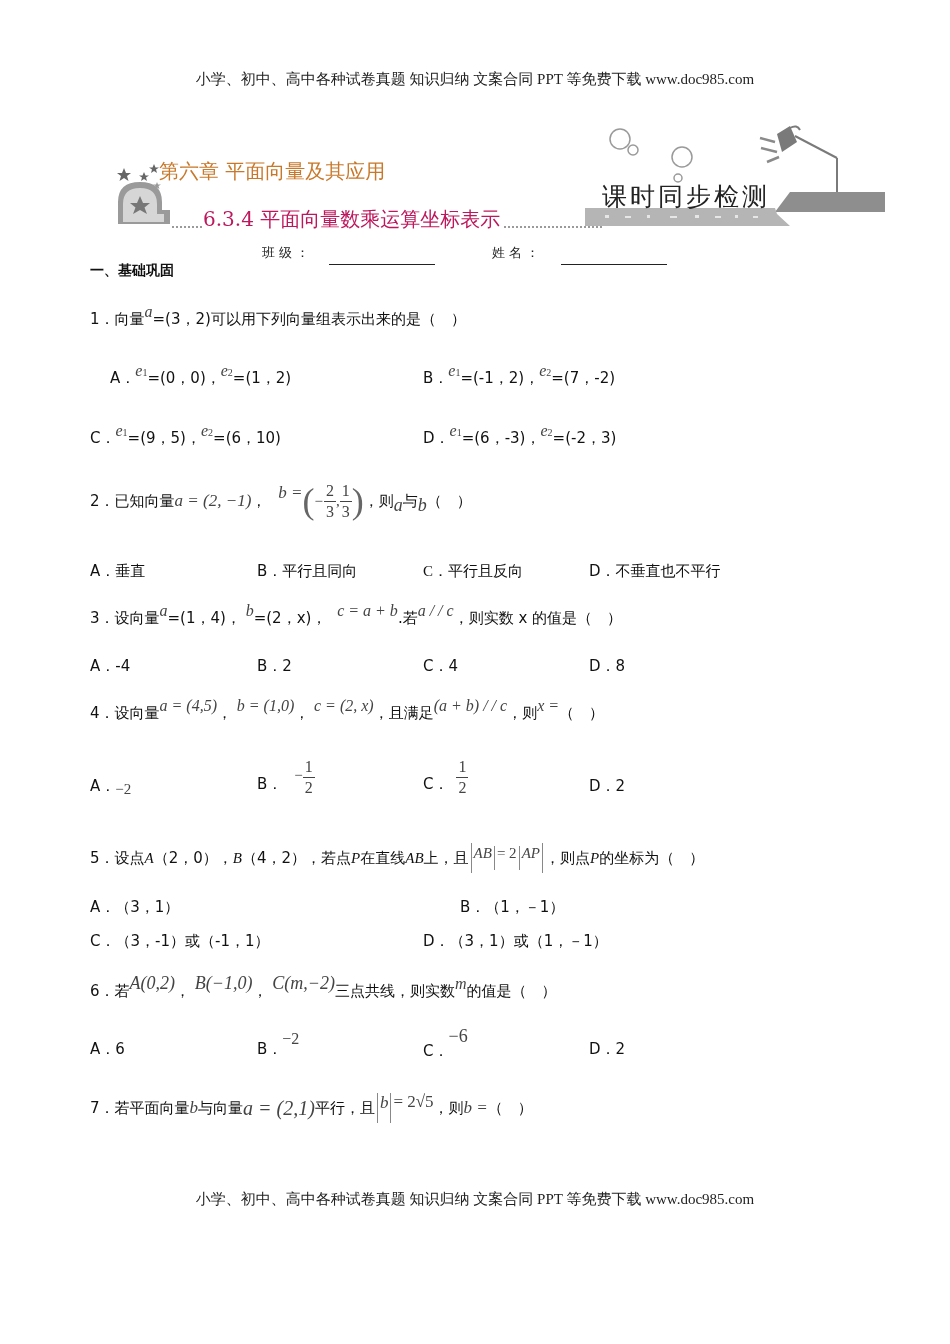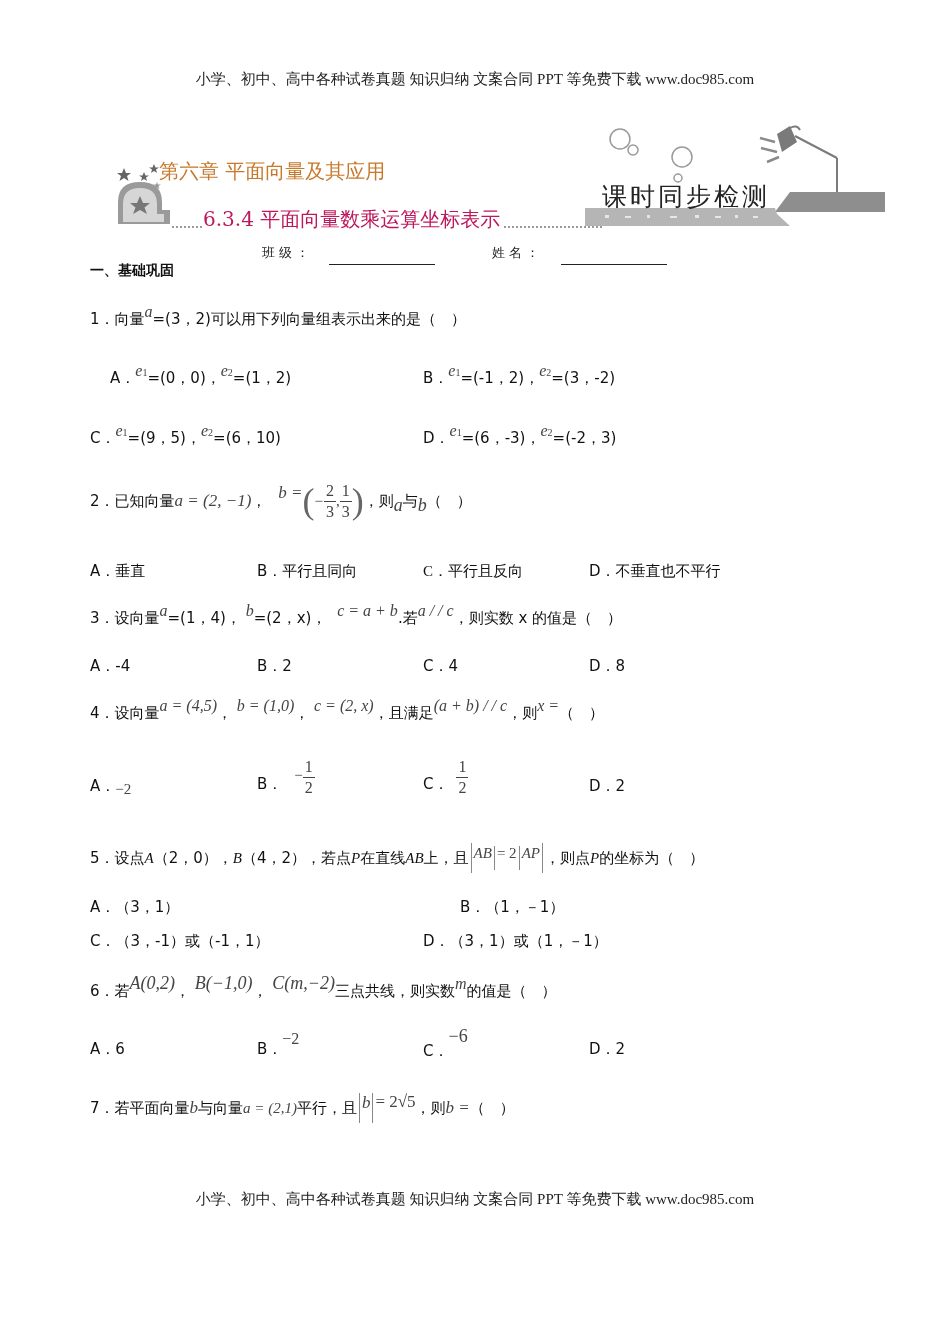--- a/index.html
+++ b/index.html
@@ -88,21 +88,21 @@
 
 <div class="abs heading">一、基础巩固</div>
 
 <div class="abs q" style="left:90px; top:310px;">
   <span>1．</span><span>向量</span><span class="m sup">a</span><span>=(3，2)可以用下列向量组表示出来的是（　）</span>
 </div>
 <div class="abs opt" style="left:90px; top:369px;margin-left:20px;">
   <span>A．</span><span class="m sup">e<span class="sub">1</span></span><span>=(0，0)，</span><span class="m sup">e<span class="sub">2</span></span><span>=(1，2)</span>
 </div>
 <div class="abs opt" style="left:423px; top:369px;">
-  <span>B．</span><span class="m sup">e<span class="sub">1</span></span><span>=(-1，2)，</span><span class="m sup">e<span class="sub">2</span></span><span>=(3，-2)</span>
+  <span>B．</span><span class="m sup">e<span class="sub">1</span></span><span>=(-1，2)，</span><span class="m sup">e<span class="sub">2</span></span><span>=(7，-2)</span>
 </div>
 <div class="abs opt" style="left:90px; top:429px;">
   <span>C．</span><span class="m sup">e<span class="sub">1</span></span><span>=(9，5)，</span><span class="m sup">e<span class="sub">2</span></span><span>=(6，10)</span>
 </div>
 <div class="abs opt" style="left:423px; top:429px;">
   <span>D．</span><span class="m sup">e<span class="sub">1</span></span><span>=(6，-3)，</span><span class="m sup">e<span class="sub">2</span></span><span>=(-2，3)</span>
 </div>
 
 <div class="abs q" style="left:90px; top:476px; height:50px; display:flex; align-items:center;">
   <span>2．</span>
@@ -201,21 +201,21 @@
 <div class="abs opt" style="left:90px; top:1040px;"><span>A．</span><span>6</span></div>
 <div class="abs opt" style="left:257px; top:1040px;"><span>B．</span><span class="mr sup" style="top:-10px;">−2</span></div>
 <div class="abs opt" style="left:423px; top:1040px;"><span>C．</span><span class="mr sup" style="top:-14px; font-size:18px;">−6</span></div>
 <div class="abs opt" style="left:589px; top:1040px;"><span>D．</span><span>2</span></div>
 
 <div class="abs q" style="left:90px; top:1092px; display:flex; align-items:center; height:32px;">
   <span>7．</span>
     <span>若平面向量</span>
     <span class="m" style="font-size:17px;">b</span>
     <span>与向量</span>
-    <span class="m" style="font-size:15px;">a = (2,1)</span>
+    <span class="m" style="font-size:20px;">a = (2,1)</span>
     <span>平行，且</span>
   <span class="absbar"></span>
     <span class="m" style="position:relative; top:-5px; font-size:17px;">b</span>
     <span class="absbar"></span>
     <span class="mr" style="position:relative; top:-6px; font-size:17px;">= 2√5</span>
   <span>，则</span>
     <span class="m" style="font-size:17px;">b =</span>
     <span>（　）</span>
 </div>
 

